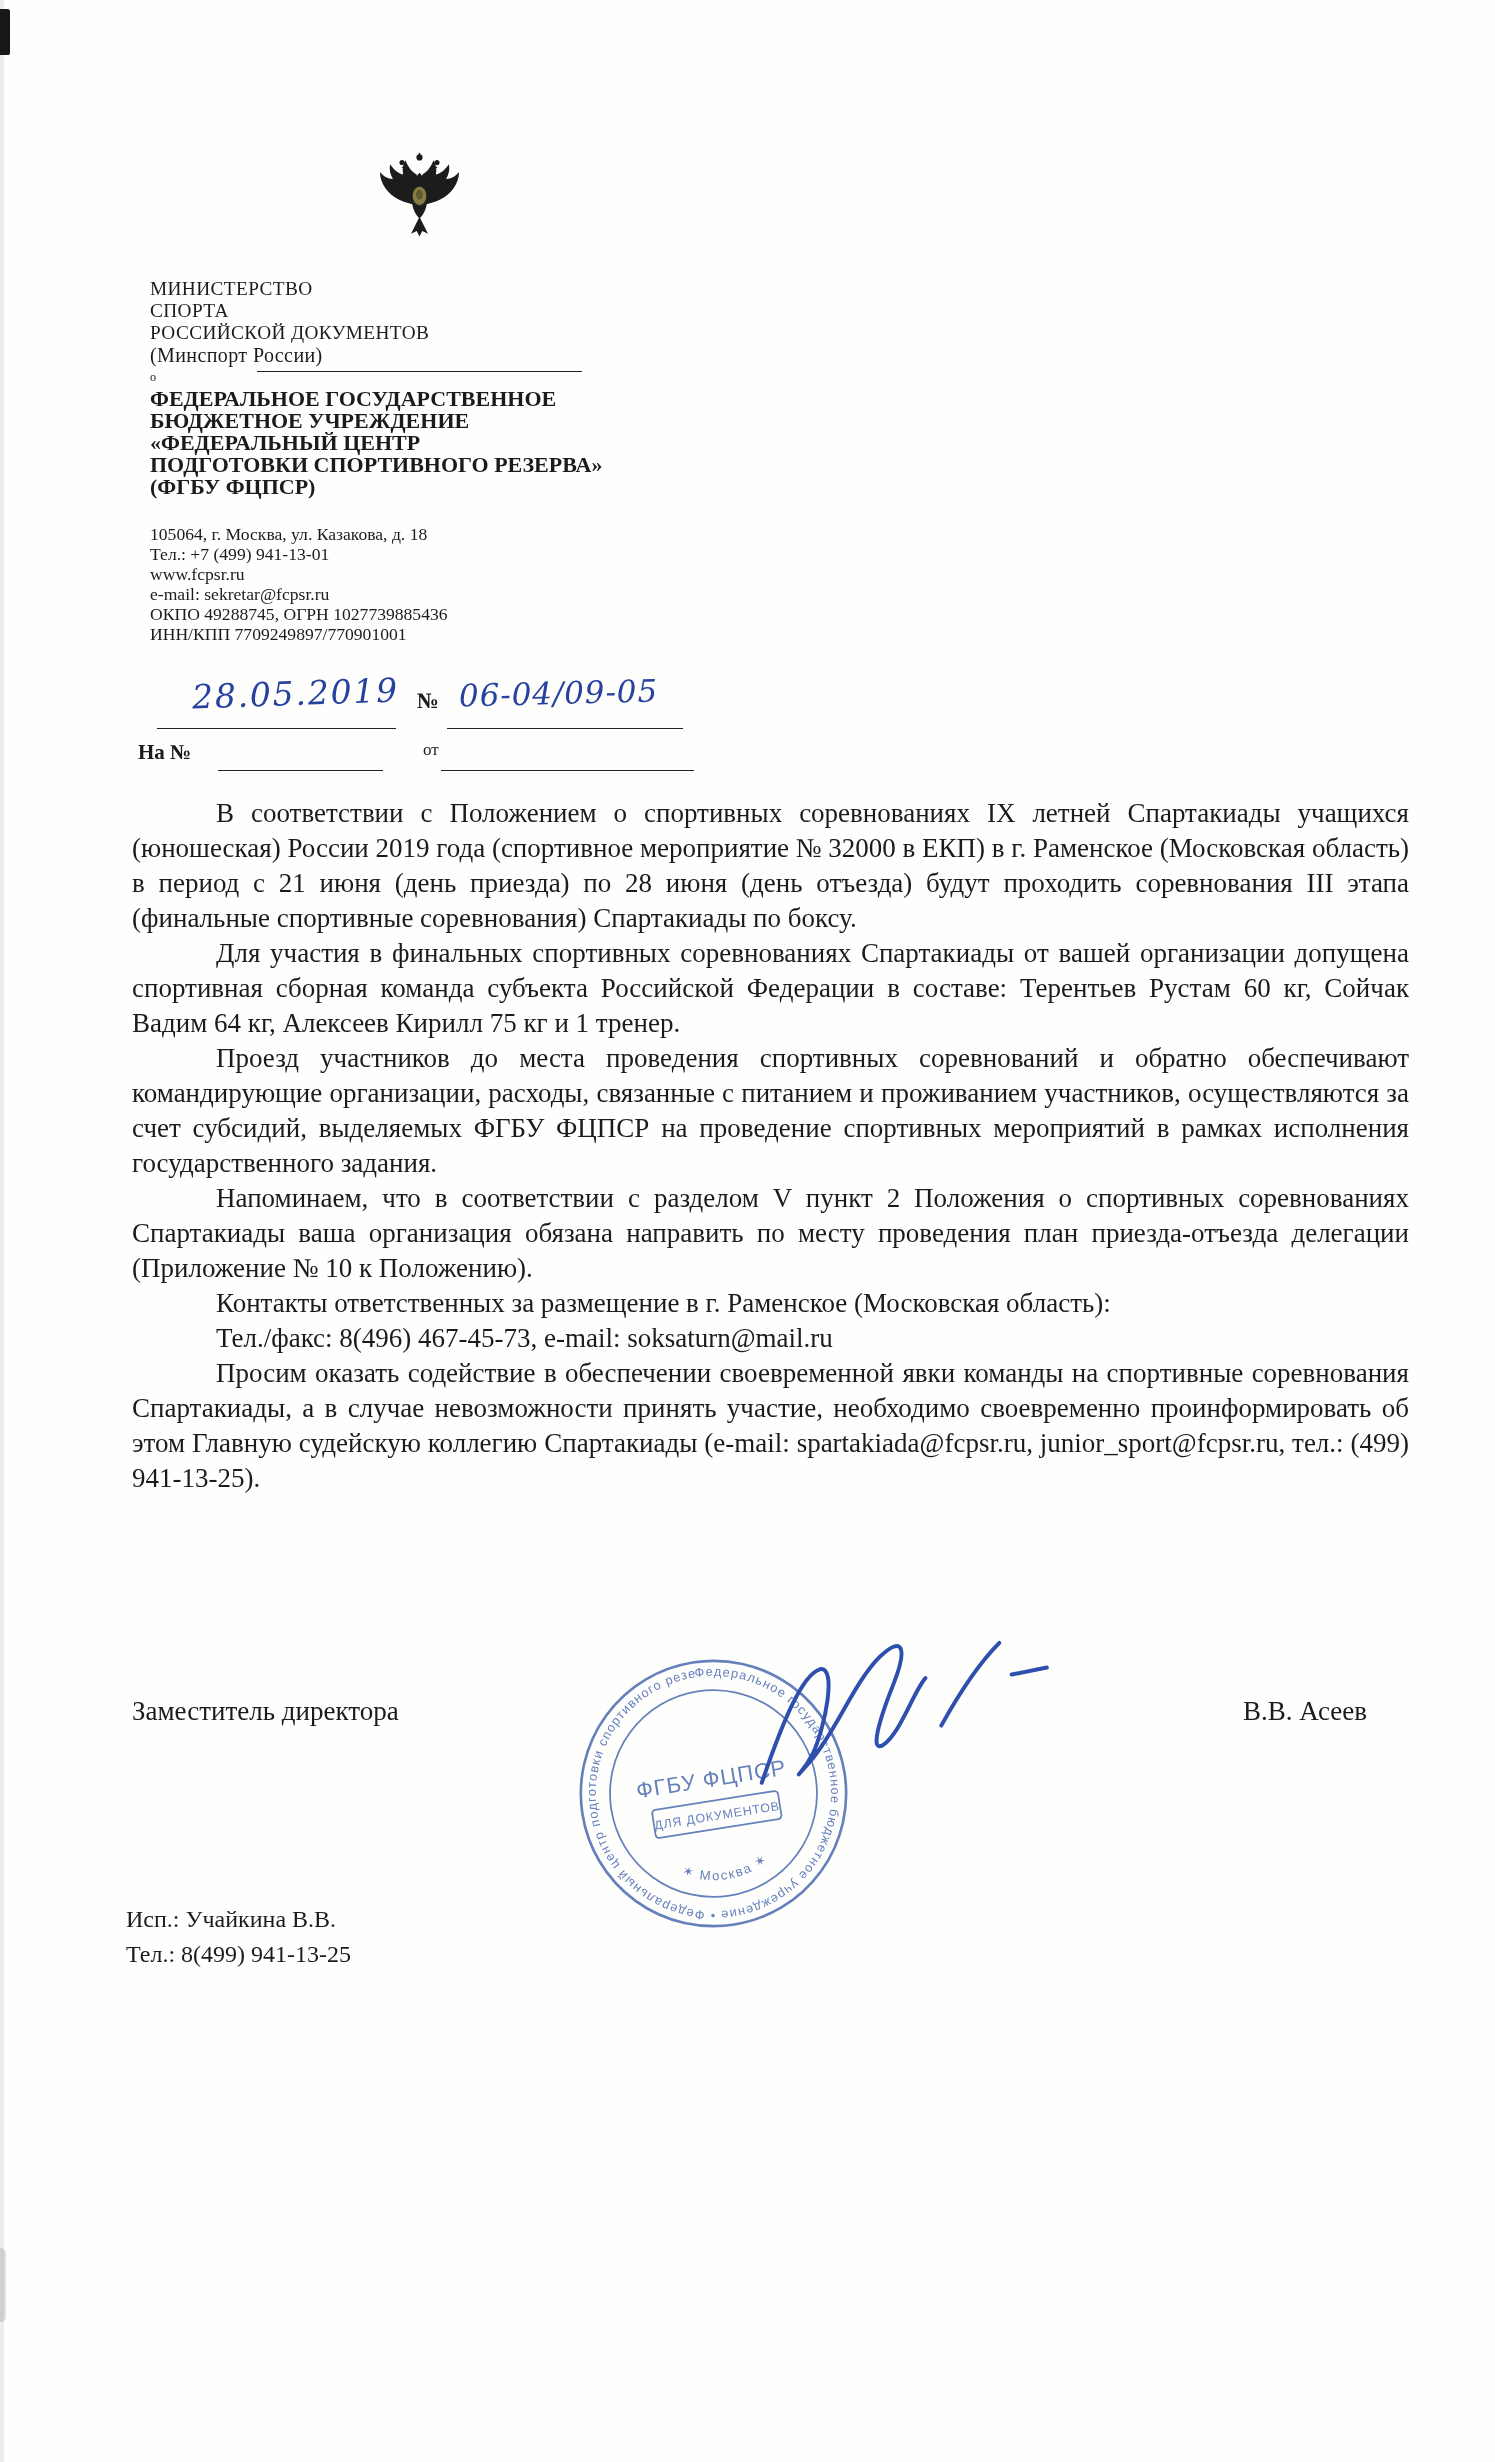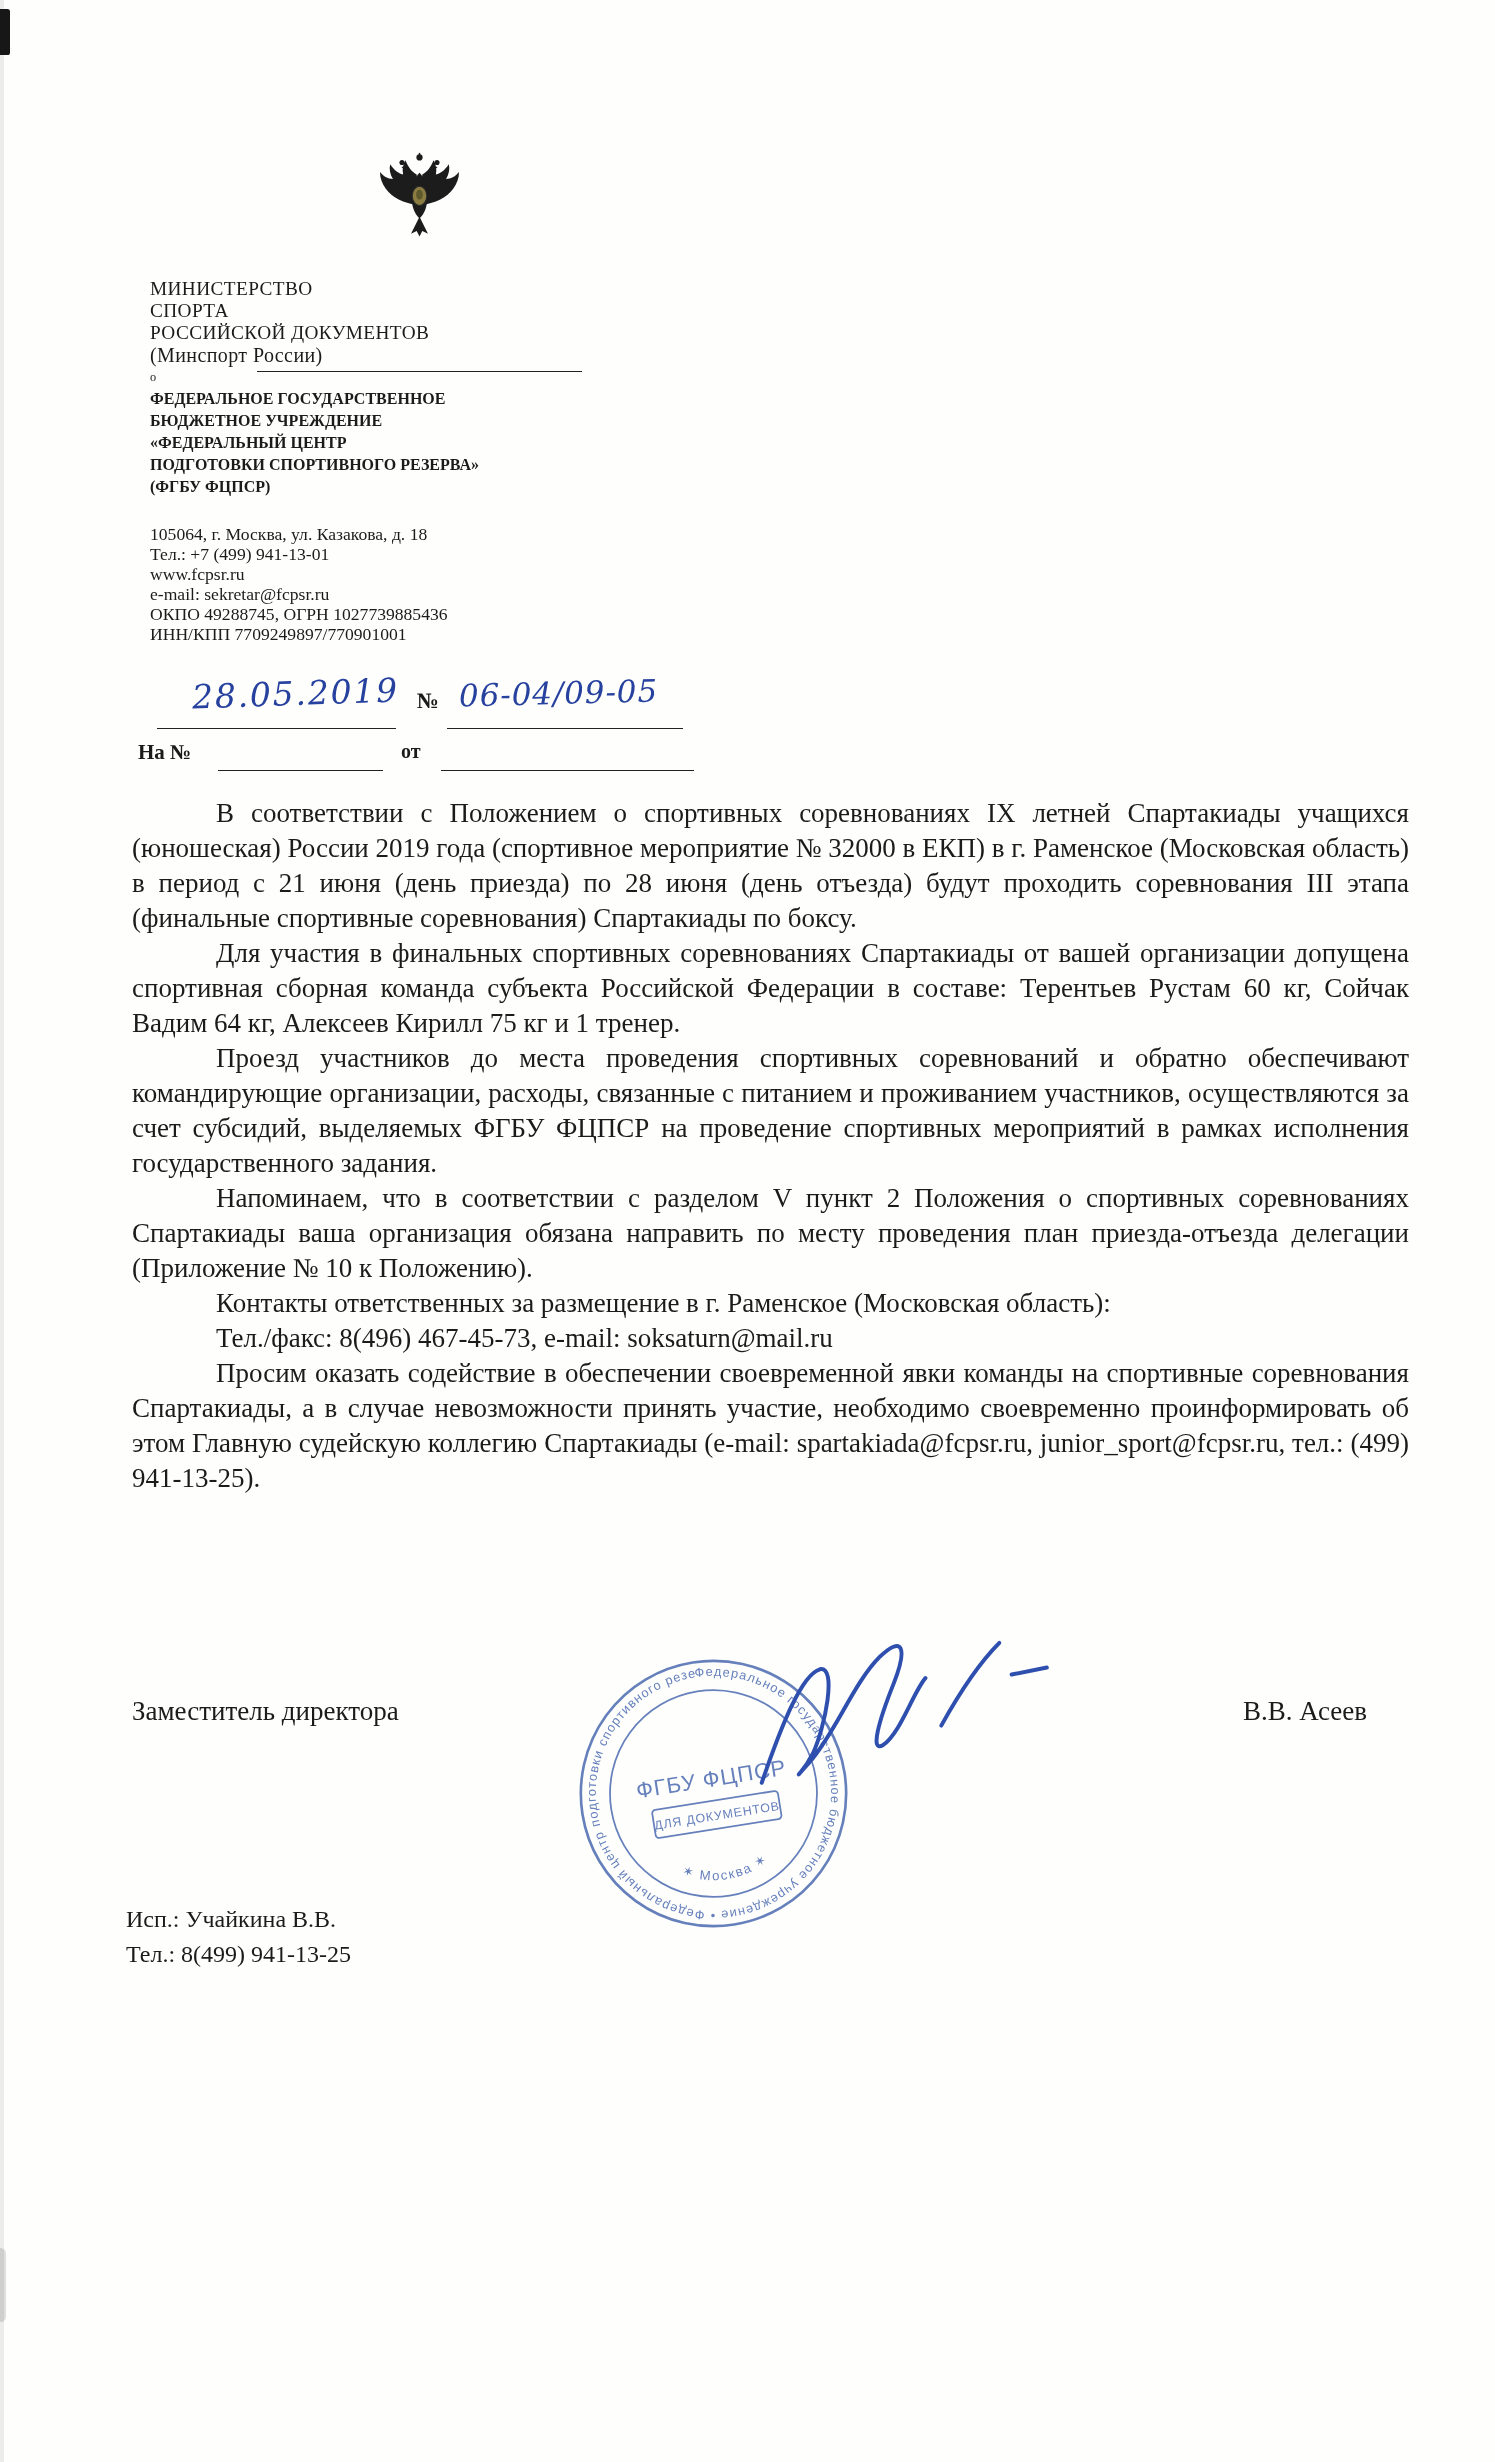--- a/index.html
+++ b/index.html
@@ -14,33 +14,33 @@
   .smudge { position:absolute; left:0; top:2248px; width:6.2px; height:74px; background:rgba(0,0,0,0.12); border-radius:0 5.3px 5.3px 0; }
 
   
   .lh { position:absolute; left:150px; top:132px; width:538px; text-align:left; }
   .emblem { display:block; margin:0 auto; width:113px; height:139px; }
   .ministry { margin-top:7px; font-size:19.3px; line-height:22px; letter-spacing:0.4px; }
   .ministry .small { font-size:20px; }
   .line { display:block; }
   .divider { margin:5.3px auto 0; width:325px; border-bottom:1.8px solid #222; height:0; }
   .divider-mark { font-size:12.3px; line-height:11.4px; }
-  .orgname { margin-top:4.4px; font-weight:bold; font-size:16px; line-height:22px; }
+  .orgname { margin-top:4.4px; font-weight:bold; font-size:22px; line-height:22px; }
   .contacts { margin-top:26px; font-size:17.6px; line-height:20px; }
 
   
   .hw { font-style:italic; color:#27419e; font-family:"DejaVu Serif",serif; }
   .hw-date { position:absolute; left:192px; top:674px; font-size:33px; transform:rotate(-2deg); letter-spacing:1.8px; }
   .uline-date { position:absolute; left:157px; top:728px; width:239px; border-bottom:1.8px solid #222; height:0; }
   .num-sign { position:absolute; left:417px; top:688px; font-size:22px; font-weight:bold; }
   .hw-num { position:absolute; left:459px; top:675px; font-size:31px; transform:rotate(-1.5deg); letter-spacing:0.9px; }
   .uline-num { position:absolute; left:447px; top:728px; width:236px; border-bottom:1.8px solid #222; height:0; }
   .na-label { position:absolute; left:138px; top:740px; font-size:21px; font-weight:bold; }
   .uline-na1 { position:absolute; left:218px; top:770px; width:165px; border-bottom:1.8px solid #222; height:0; }
-  .ot-label { position:absolute; left:401px; top:740px; font-size:20px; font-weight:bold; }
+  .ot-label { position:absolute; left:423px; top:740px; font-size:17px; font-weight:normal; }
   .uline-na2 { position:absolute; left:441px; top:770px; width:253px; border-bottom:1.8px solid #222; height:0; }
 
   
   .recipient { position:absolute; left:805px; top:397px; width:554px; font-size:26px; line-height:41px; text-align:center; }
 
   
   .letter-body { position:absolute; left:132px; top:796px; width:1277px; font-size:27px; line-height:35px; text-align:justify; }
   .letter-body p { margin:0; text-indent:84px; }
 
   

